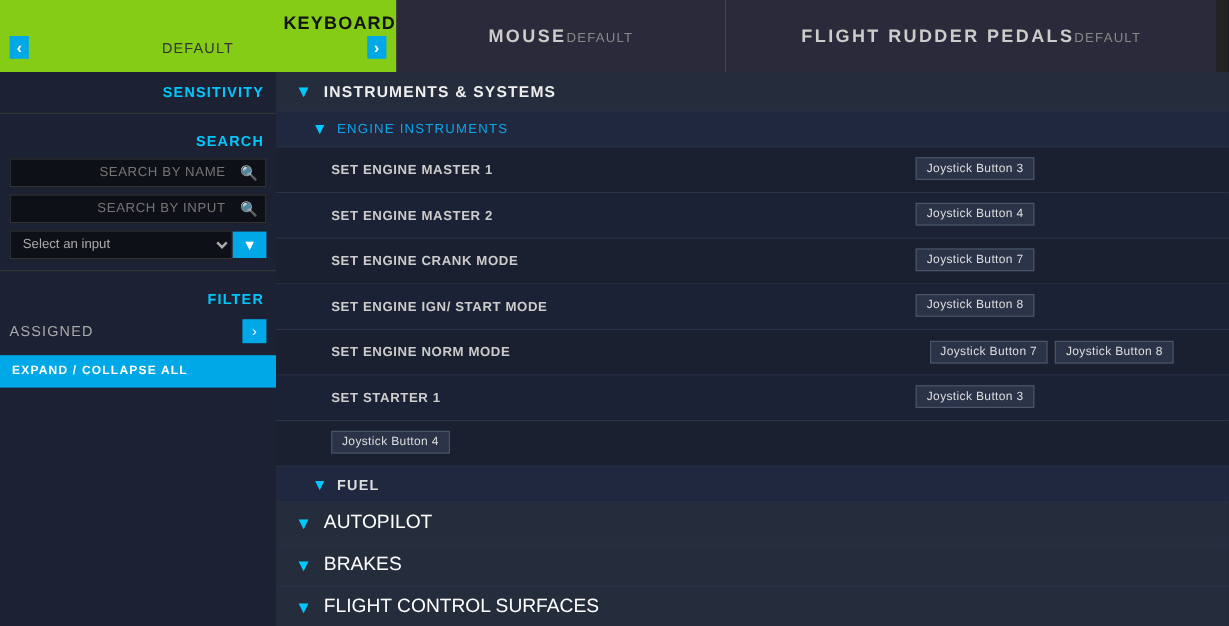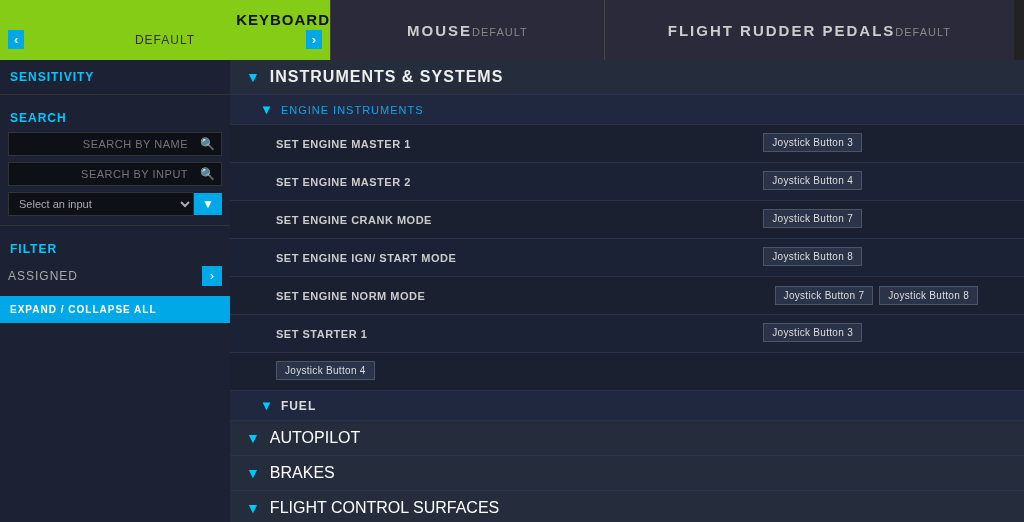--- a/index.html
+++ b/index.html
@@ -120,20 +120,21 @@
       flex-direction: column;
       padding: 0;
     }
     .sidebar-section-label {
       font-size: 12px;
       font-weight: bold;
       color: #00c8ff;
       padding: 10px 10px 4px;
       letter-spacing: 1px;
       background: #1c2233;
+      text-align: right;
     }
     .sidebar-input {
       display: flex;
       align-items: center;
       background: #0d1117;
       margin: 3px 8px;
       border: 1px solid #333;
     }
     .sidebar-input input {
       background: transparent;
@@ -226,21 +227,21 @@
       background: #252d3d;
       cursor: pointer;
       border-bottom: 1px solid #2a3348;
     }
     .section-header .chevron {
       color: #00c8ff;
       font-size: 14px;
       margin-right: 10px;
     }
     .section-header .section-title {
-      font-size: 16px;
+      font-size: 13px;
       font-weight: bold;
       color: #eee;
       letter-spacing: 1px;
     }
     .subsection-header {
       display: flex;
       align-items: center;
       padding: 7px 30px;
       background: #202840;
       cursor: pointer;

